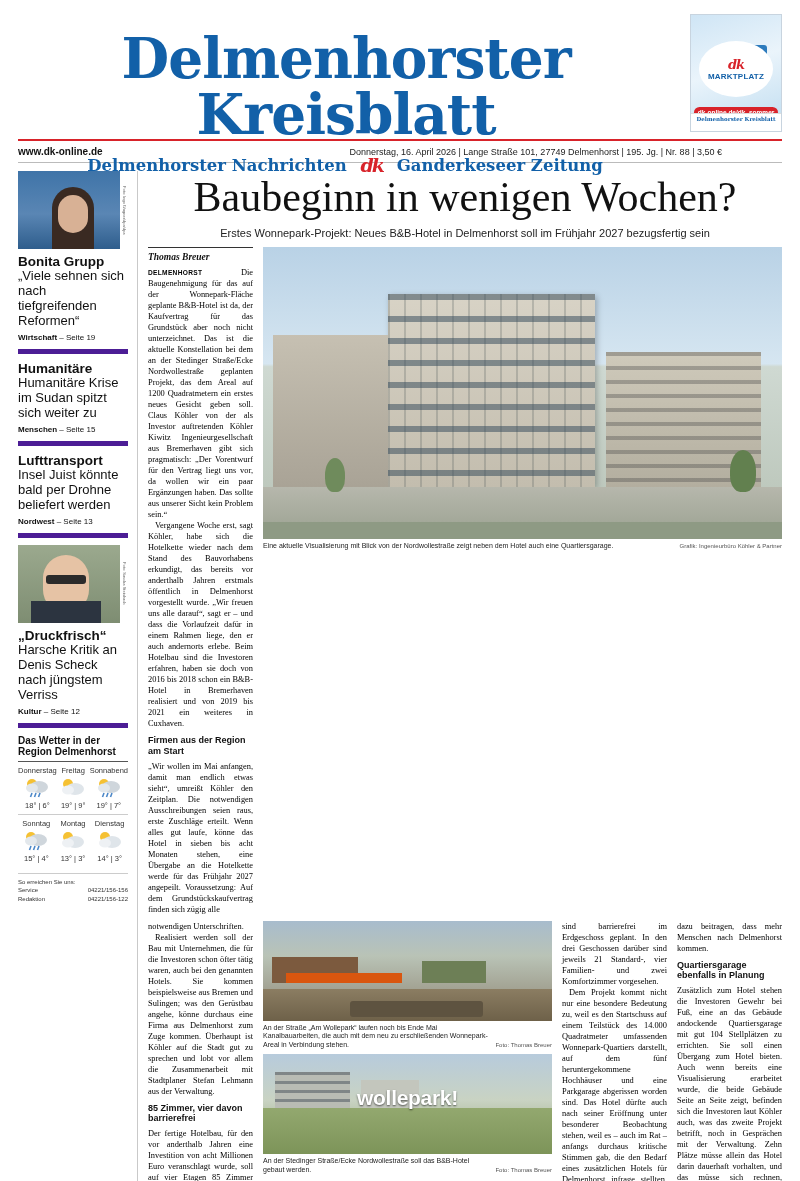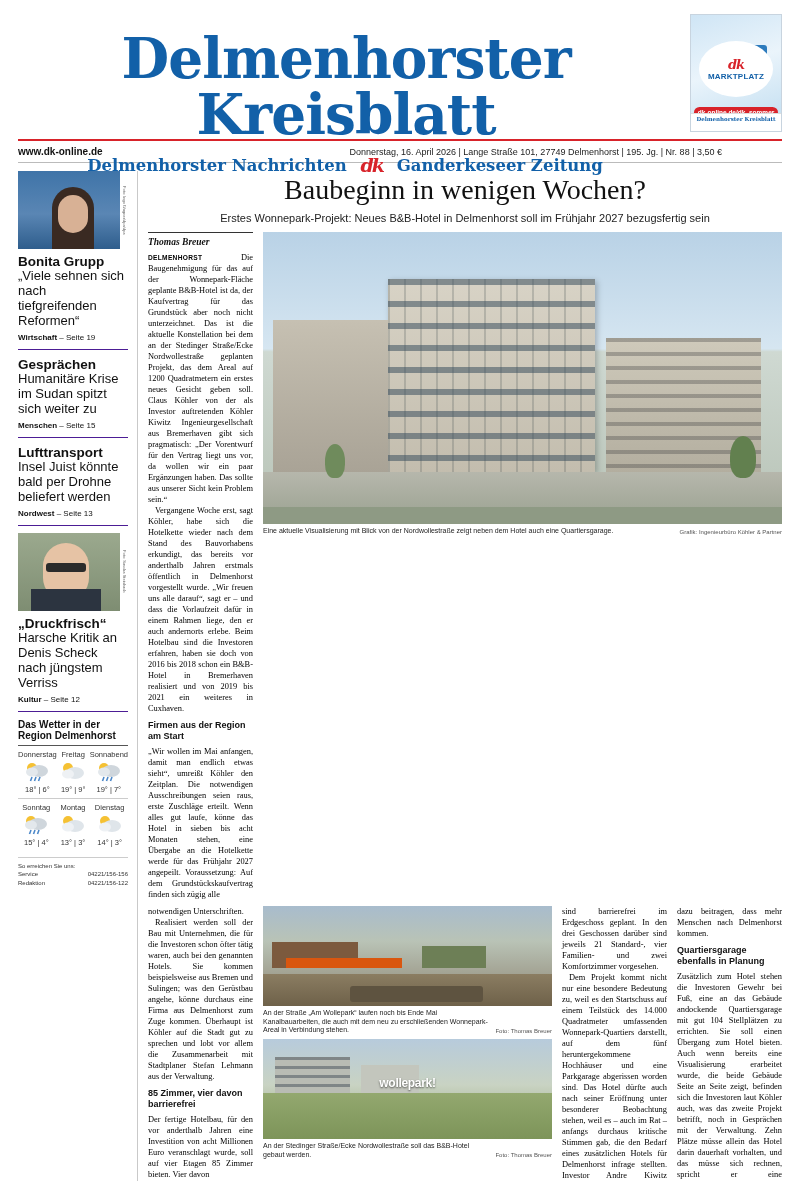--- a/index.html
+++ b/index.html
@@ -87,21 +87,21 @@
   .infobar .meta { flex: 1; text-align: right; font-size: 9px; color:#222; padding-right:60px;}
 
   
   .grid {
     display: grid;
     grid-template-columns: 120px 1fr;
     gap: 0 10px;
     margin-top: 8px;
   }
   .sidebar { border-right: 1px solid #c9c9c9; padding-right: 9px; }
-  .teaser { padding-bottom: 7px; margin-bottom: 7px; border-bottom: 1px solid #4c1d95; }
+  .teaser { padding-bottom: 7px; margin-bottom: 7px; border-bottom: 5px solid #4c1d95; }
   .teaser:last-child { border-bottom: none; }
   .teaser-photo { width:100%; height:78px; position:relative; overflow:hidden; }
   .teaser-credit {
     position:absolute; right:0; top:0; bottom:0; width:8px;
     writing-mode: vertical-rl; font-size:4px; color:#666; background:#fff;
     display:flex; align-items:center; justify-content:center;
   }
   .teaser h3 { font-size: 13.5px; font-weight: 700; line-height: 1.12; margin-top: 5px; }
   .teaser p { font-size: 13px; line-height: 1.15; font-weight: 400; }
   .teaser .kicker { font-size: 8px; font-weight: 700; margin-top: 4px; }
@@ -114,21 +114,21 @@
   .wx-icon { height: 26px; display:flex; align-items:center; justify-content:center; }
   .wx-temp { font-size: 7.5px; color: #333; padding-bottom: 4px; }
   .wx-sep { border-top: 1px solid #ccc; }
   .contact { font-size: 6px; color:#333; line-height:1.45; margin-top:6px; border-top:1px solid #ccc; padding-top:4px;}
   .contact table { width:100%; border-collapse:collapse; font-size:6px;}
   .contact td:last-child { text-align:right; }
 
   
   .lead-hl {
     font-family: "Liberation Serif", serif;
-    font-size: 28px; font-weight: 400; text-align: center; line-height: 1.05;
+    font-size: 42px; font-weight: 400; text-align: center; line-height: 1.05;
     margin-top: 4px;
   }
   .lead-sub {
     text-align: center; font-size: 11px; margin-top: 8px; margin-bottom: 8px; color:#222;
   }
   .lead-cols { display: grid; grid-template-columns: 105px 1fr; gap: 1px 10px; }
   .byline {
     font-family: "Liberation Serif", serif; font-style: italic; font-weight:700;
     font-size: 9.5px; border-top: 1px solid #333; padding-top: 4px; width: 42px; margin-bottom:5px;
   }
@@ -193,21 +193,21 @@
         </div>
         <h3>Bonita Grupp</h3>
         <p>„Viele sehnen sich nach tiefgreifenden Reformen“</p>
         <div class="kicker">
           <span style="font-weight:700">Wirtschaft</span>
           <span>– Seite 19</span>
         </div>
       </div>
 
       <div class="teaser">
-        <h3>Gesprächen</h3>
+        <h3>Humanitäre</h3>
         <p>Humanitäre Krise im Sudan spitzt sich weiter zu</p>
         <div class="kicker">
           <span style="font-weight:700">Menschen</span>
           <span>– Seite 15</span>
         </div>
       </div>
 
       <div class="teaser">
         <h3>Lufttransport</h3>
         <p>Insel Juist könnte bald per Drohne beliefert werden</p>
@@ -403,21 +403,21 @@
             <span class="credit">Foto: Thomas Breuer</span>
           </div>
 
           <div class="photo" style="height:100px;margin-top:4px;">
             <div style="position:absolute;inset:0;background:linear-gradient(180deg,#b7cbdc 0%,#c9d3c3 46%,#8ea06f 100%);"></div>
             <div style="position:absolute;left:4%;top:18%;width:26%;height:38%;background:#b9bcb4;"></div>
             <div style="position:absolute;left:4%;top:18%;width:26%;height:38%;background:repeating-linear-gradient(to bottom,rgba(70,80,90,.5) 0 3px,rgba(0,0,0,0) 3px 9px);"></div>
             <div style="position:absolute;left:34%;top:26%;width:20%;height:30%;background:#c3c6bd;"></div>
             <div style="position:absolute;left:0;right:0;bottom:0;height:46%;background:linear-gradient(180deg,#93a86f,#7d9459);"></div>
             <div style="position:absolute;left:50%;top:44%;transform:translate(-50%,-50%);
-                        font-family:'Liberation Sans',sans-serif;font-weight:700;font-size:12px;color:#fff;
+                        font-family:'Liberation Sans',sans-serif;font-weight:700;font-size:21px;color:#fff;
                         text-shadow:0 1px 2px rgba(0,0,0,.6);letter-spacing:-0.3px;">wollepark!</div>
           </div>
           <div class="caption">
             <span class="txt">An der Stedinger Straße/Ecke Nordwollestraße soll das B&amp;B-Hotel gebaut werden.</span>
             <span class="credit">Foto: Thomas Breuer</span>
           </div>
         </div>
 
         <div>
           <div class="bodytext">

